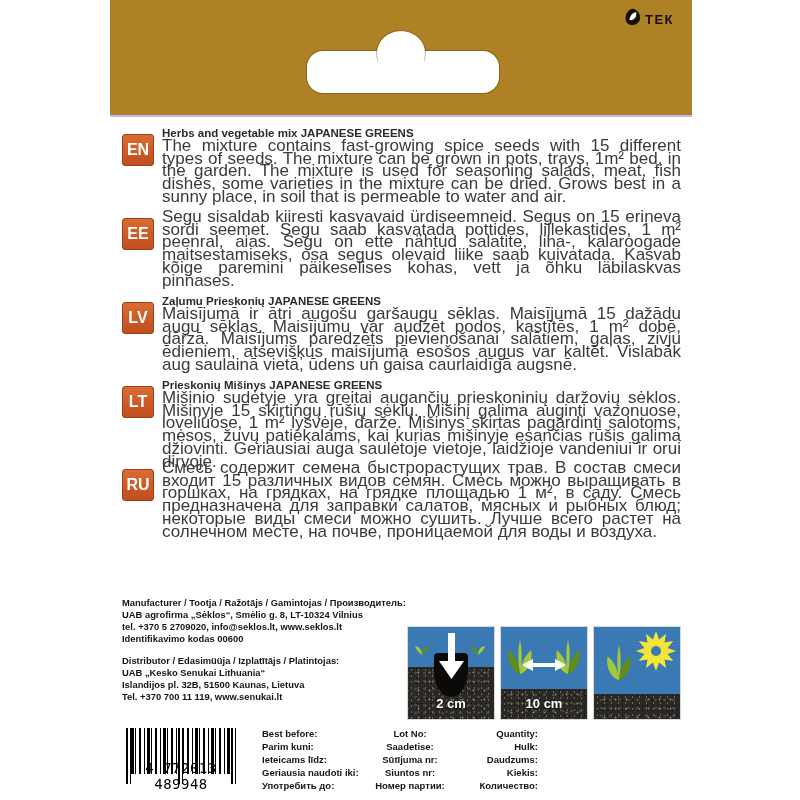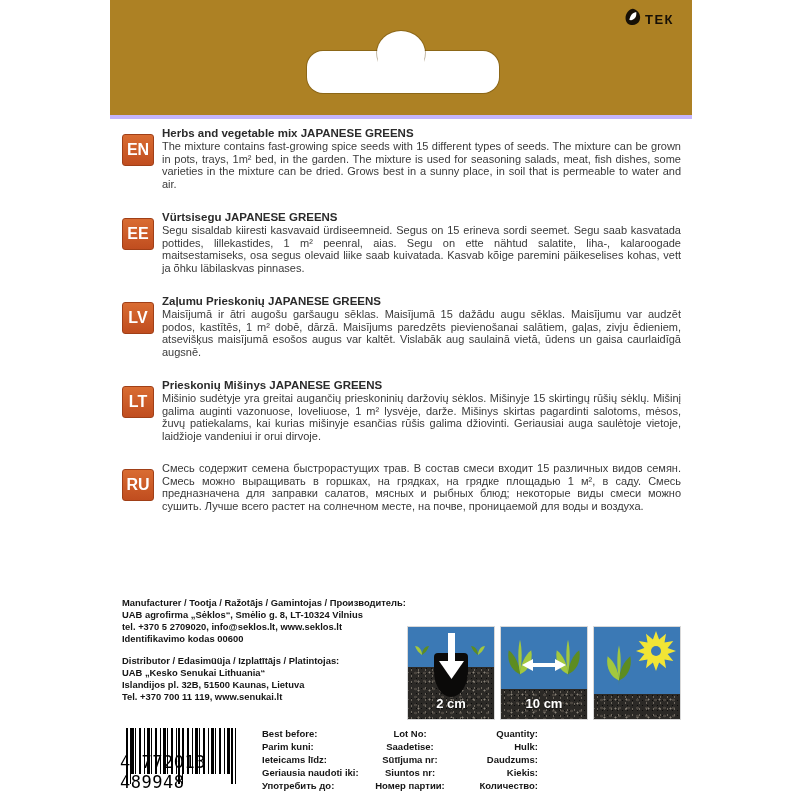--- a/index.html
+++ b/index.html
@@ -1,38 +1,38 @@
 <!DOCTYPE html>
 <html><head>
 <meta charset="utf-8">
 <style>
   html,body{margin:0;padding:0;background:#fff;}
   .page{position:relative;width:800px;height:800px;background:#ffffff;
         font-family:"Liberation Sans",sans-serif;overflow:hidden;color:#333;}
 
   
   .band{position:absolute;left:110px;top:0;width:582px;height:115px;
-        background:#ad8124;border-bottom:4px solid #c4b5fd;}
+        background:#ad8124;border-bottom:2px solid #c4b5fd;}
   .slot-rect{position:absolute;left:197px;top:51px;width:192px;height:42px;
         background:#fff;border-radius:16px;box-shadow:0 0 0 1px rgba(80,55,0,.35);}
   .slot-bump{position:absolute;left:267px;top:31px;width:48px;height:44px;
         background:#fff;border-radius:50%;box-shadow:0 0 0 1px rgba(80,55,0,.35);}
   .slot-join{position:absolute;left:268px;top:52px;width:46px;height:30px;background:#fff;}
   .logo{position:absolute;right:18px;top:8px;display:flex;align-items:center;gap:3px;}
   .logo-text{font-size:13px;font-weight:700;letter-spacing:1.5px;color:#171006;}
 
   
   .section{position:absolute;left:122px;width:559px;}
   .badge{position:absolute;left:0;top:7px;width:30px;height:30px;border-radius:3px;
          background:linear-gradient(#d96c32,#c04d1f);border:1px solid #a03f17;
          color:#fff;font-size:16px;font-weight:700;
          display:flex;align-items:center;justify-content:center;}
   .sec-text{margin-left:40px;width:519px;}
   .sec-head{font-size:11.5px;font-weight:700;color:#2b2b2b;line-height:13px;}
-  .sec-body{font-size:11px;line-height:12.7px;text-align:justify;color:#3a3a3a;}
+  .sec-body{font-size:17px;line-height:12.7px;text-align:justify;color:#3a3a3a;}
 
   
   .addr{position:absolute;left:122px;width:300px;font-size:9.4px;font-weight:700;
         line-height:12.1px;color:#151515;white-space:pre-line;}
 
   
   .pictos{position:absolute;left:408px;top:627px;display:flex;gap:7px;}
   .picto{position:relative;width:86px;height:92px;background:#3b79b5;overflow:hidden;
          box-shadow:0 0 0 1px #d8d8d8;}
   .soil{position:absolute;left:0;right:0;bottom:0;background-color:#2b2926;
@@ -58,22 +58,22 @@
 
   
   .barcode{position:absolute;left:120px;top:726px;width:122px;height:66px;background:#fff;}
   .bars{position:absolute;left:8px;top:2px;width:106px;height:46px;
         background:repeating-linear-gradient(90deg,
           #000 0 1px,#fff 1px 3px,#000 3px 6px,#fff 6px 7px,
           #000 7px 8px,#fff 8px 11px,#000 11px 13px,#fff 13px 16px);}
   .guard{position:absolute;top:2px;width:5px;height:56px;
         background:repeating-linear-gradient(90deg,#000 0 1.5px,#fff 1.5px 3.5px,#000 3.5px 5px);}
   .g1{left:6px;} .g2{left:58px;} .g3{left:111px;}
-  .bc-digits{position:absolute;left:0;right:0;bottom:0;
-        font-family:"DejaVu Sans Mono",monospace;font-size:17px;color:#000;letter-spacing:.5px;}
+  .bc-digits{position:absolute;left:0;right:0;bottom:0;text-align:center;
+        font-family:"DejaVu Sans Mono",monospace;font-size:14px;color:#000;letter-spacing:.5px;}
 
   
   .fcol{position:absolute;top:727px;font-size:9.5px;font-weight:700;line-height:13px;
         color:#151515;white-space:pre-line;}
   .fcol1{left:262px;text-align:left;}
   .fcol2{left:340px;width:140px;text-align:center;}
   .fcol3{left:420px;width:118px;text-align:right;}
 </style>
 </head>
 <body>
@@ -99,21 +99,20 @@
     <div class="badge">EN</div>
     <div class="sec-text">
       <div class="sec-head">Herbs and vegetable mix JAPANESE GREENS</div>
       <div class="sec-body">The mixture contains fast-growing spice seeds with 15 different types of seeds. The mixture can be grown in pots, trays, 1m² bed, in the garden. The mixture is used for seasoning salads, meat, fish dishes, some varieties in the mixture can be dried. Grows best in a sunny place, in soil that is permeable to water and air.</div>
     </div>
   </div>
 
   <div class="section" style="top:211px;">
     <div class="badge">EE</div>
     <div class="sec-text">
-      <div class="sec-head">Vürtsisegu JAPANESE GREENS</div>
       <div class="sec-body">Segu sisaldab kiiresti kasvavaid ürdiseemneid. Segus on 15 erineva sordi seemet. Segu saab kasvatada pottides, lillekastides, 1 m² peenral, aias. Segu on ette nähtud salatite, liha-, kalaroogade maitsestamiseks, osa segus olevaid liike saab kuivatada. Kasvab kõige paremini päikeselises kohas, vett ja õhku läbilaskvas pinnases.</div>
     </div>
   </div>
 
   <div class="section" style="top:295px;">
     <div class="badge">LV</div>
     <div class="sec-text">
       <div class="sec-head">Zaļumu Prieskonių JAPANESE GREENS</div>
       <div class="sec-body">Maisījumā ir ātri augošu garšaugu sēklas. Maisījumā 15 dažādu augu sēklas. Maisījumu var audzēt podos, kastītēs, 1 m² dobē, dārzā. Maisījums paredzēts pievienošanai salātiem, gaļas, zivju ēdieniem, atsevišķus maisījumā esošos augus var kaltēt. Vislabāk aug saulainā vietā, ūdens un gaisa caurlaidīgā augsnē.</div>
     </div>

